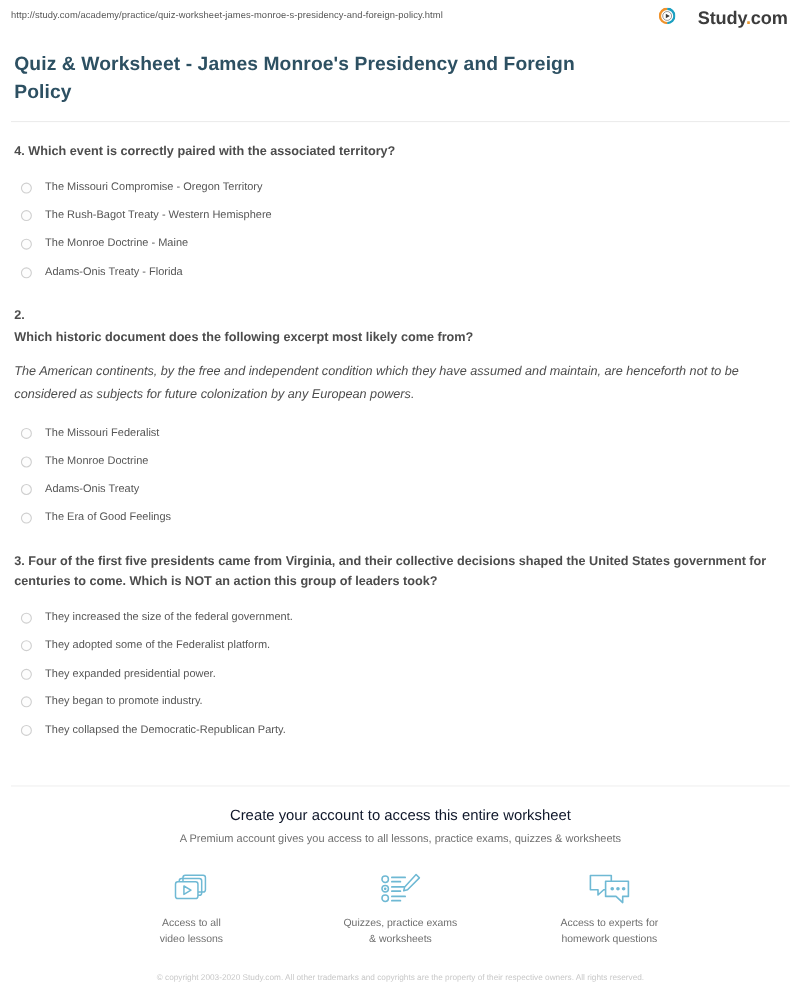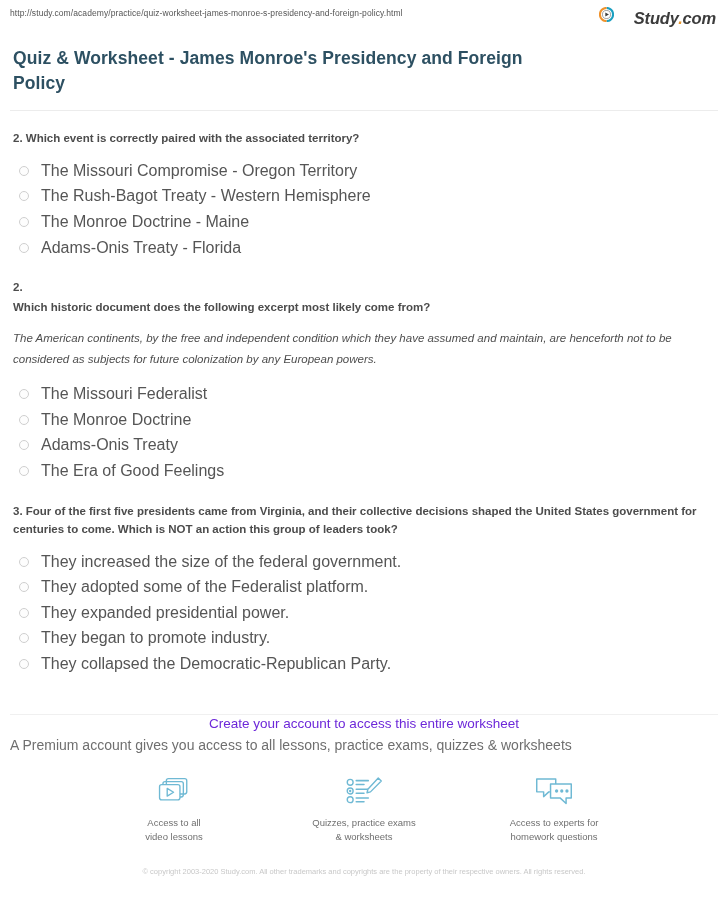--- a/index.html
+++ b/index.html
@@ -32,24 +32,23 @@
   }
   .url {
     font-size: 8.5px;
     color: #555555;
     letter-spacing: .01em;
     line-height: 11px;
     padding-top: 1px;
   }
   .logo {
     display: flex;
-    align-items: flex-end;
+    align-items: center;
     gap: 20px;
     padding-right: 2px;
-    font-style: italic;
   }
   .logo-mark { display:block; }
   .logo-text {
     font-size: 16.5px;
     font-weight: bold;
     color: #3c3c3c;
     letter-spacing: -.01em;
     line-height: 16px;
   }
   .logo-text .dot { color:#e8972e; }
@@ -110,40 +109,42 @@
   .radio {
     width: 8px;
     height: 8px;
     border: 1px solid #cfcfcf;
     border-radius: 50%;
     background: #fdfdfd;
     flex: 0 0 auto;
     margin-right: 12px;
   }
   .option-label {
-    font-size: 16px;
+    font-size: 10px;
     color: #555555;
     line-height: 14px;
   }
 
   
   .footer {
     position: absolute;
     left: 10px;
     right: 10px;
     top: 714px;
   }
   .cta-head {
     text-align: center;
     font-size: 13.5px;
-    color: #6d28d9;
+    color: #0f172a;
+    margin-top: 17px;
     line-height: 18px;
   }
   .cta-sub {
-    font-size: 14px;
+    text-align: center;
+    font-size: 10px;
     color: #6f6f6f;
     margin-top: 6px;
     line-height: 13px;
   }
   .features {
     display: flex;
     justify-content: center;
     gap: 55px;
     margin-top: 21px;
   }
@@ -192,21 +193,21 @@
       <span class="logo-text"><span>Study</span><span class="dot">.</span><span>com</span></span>
     </div>
   </div>
 
   <h1 class="title">Quiz &amp; Worksheet - James Monroe's Presidency and Foreign Policy</h1>
   <hr class="rule">
 
   <div class="questions">
 
     <div class="question-block">
-      <div class="q-text">2. Which event is correctly paired with the associated territory?</div>
+      <div class="q-text">4. Which event is correctly paired with the associated territory?</div>
       <div class="options">
         <div class="option">
           <span class="radio"></span>
           <span class="option-label">The Missouri Compromise - Oregon Territory</span>
         </div>
         <div class="option">
           <span class="radio"></span>
           <span class="option-label">The Rush-Bagot Treaty - Western Hemisphere</span>
         </div>
         <div class="option">

